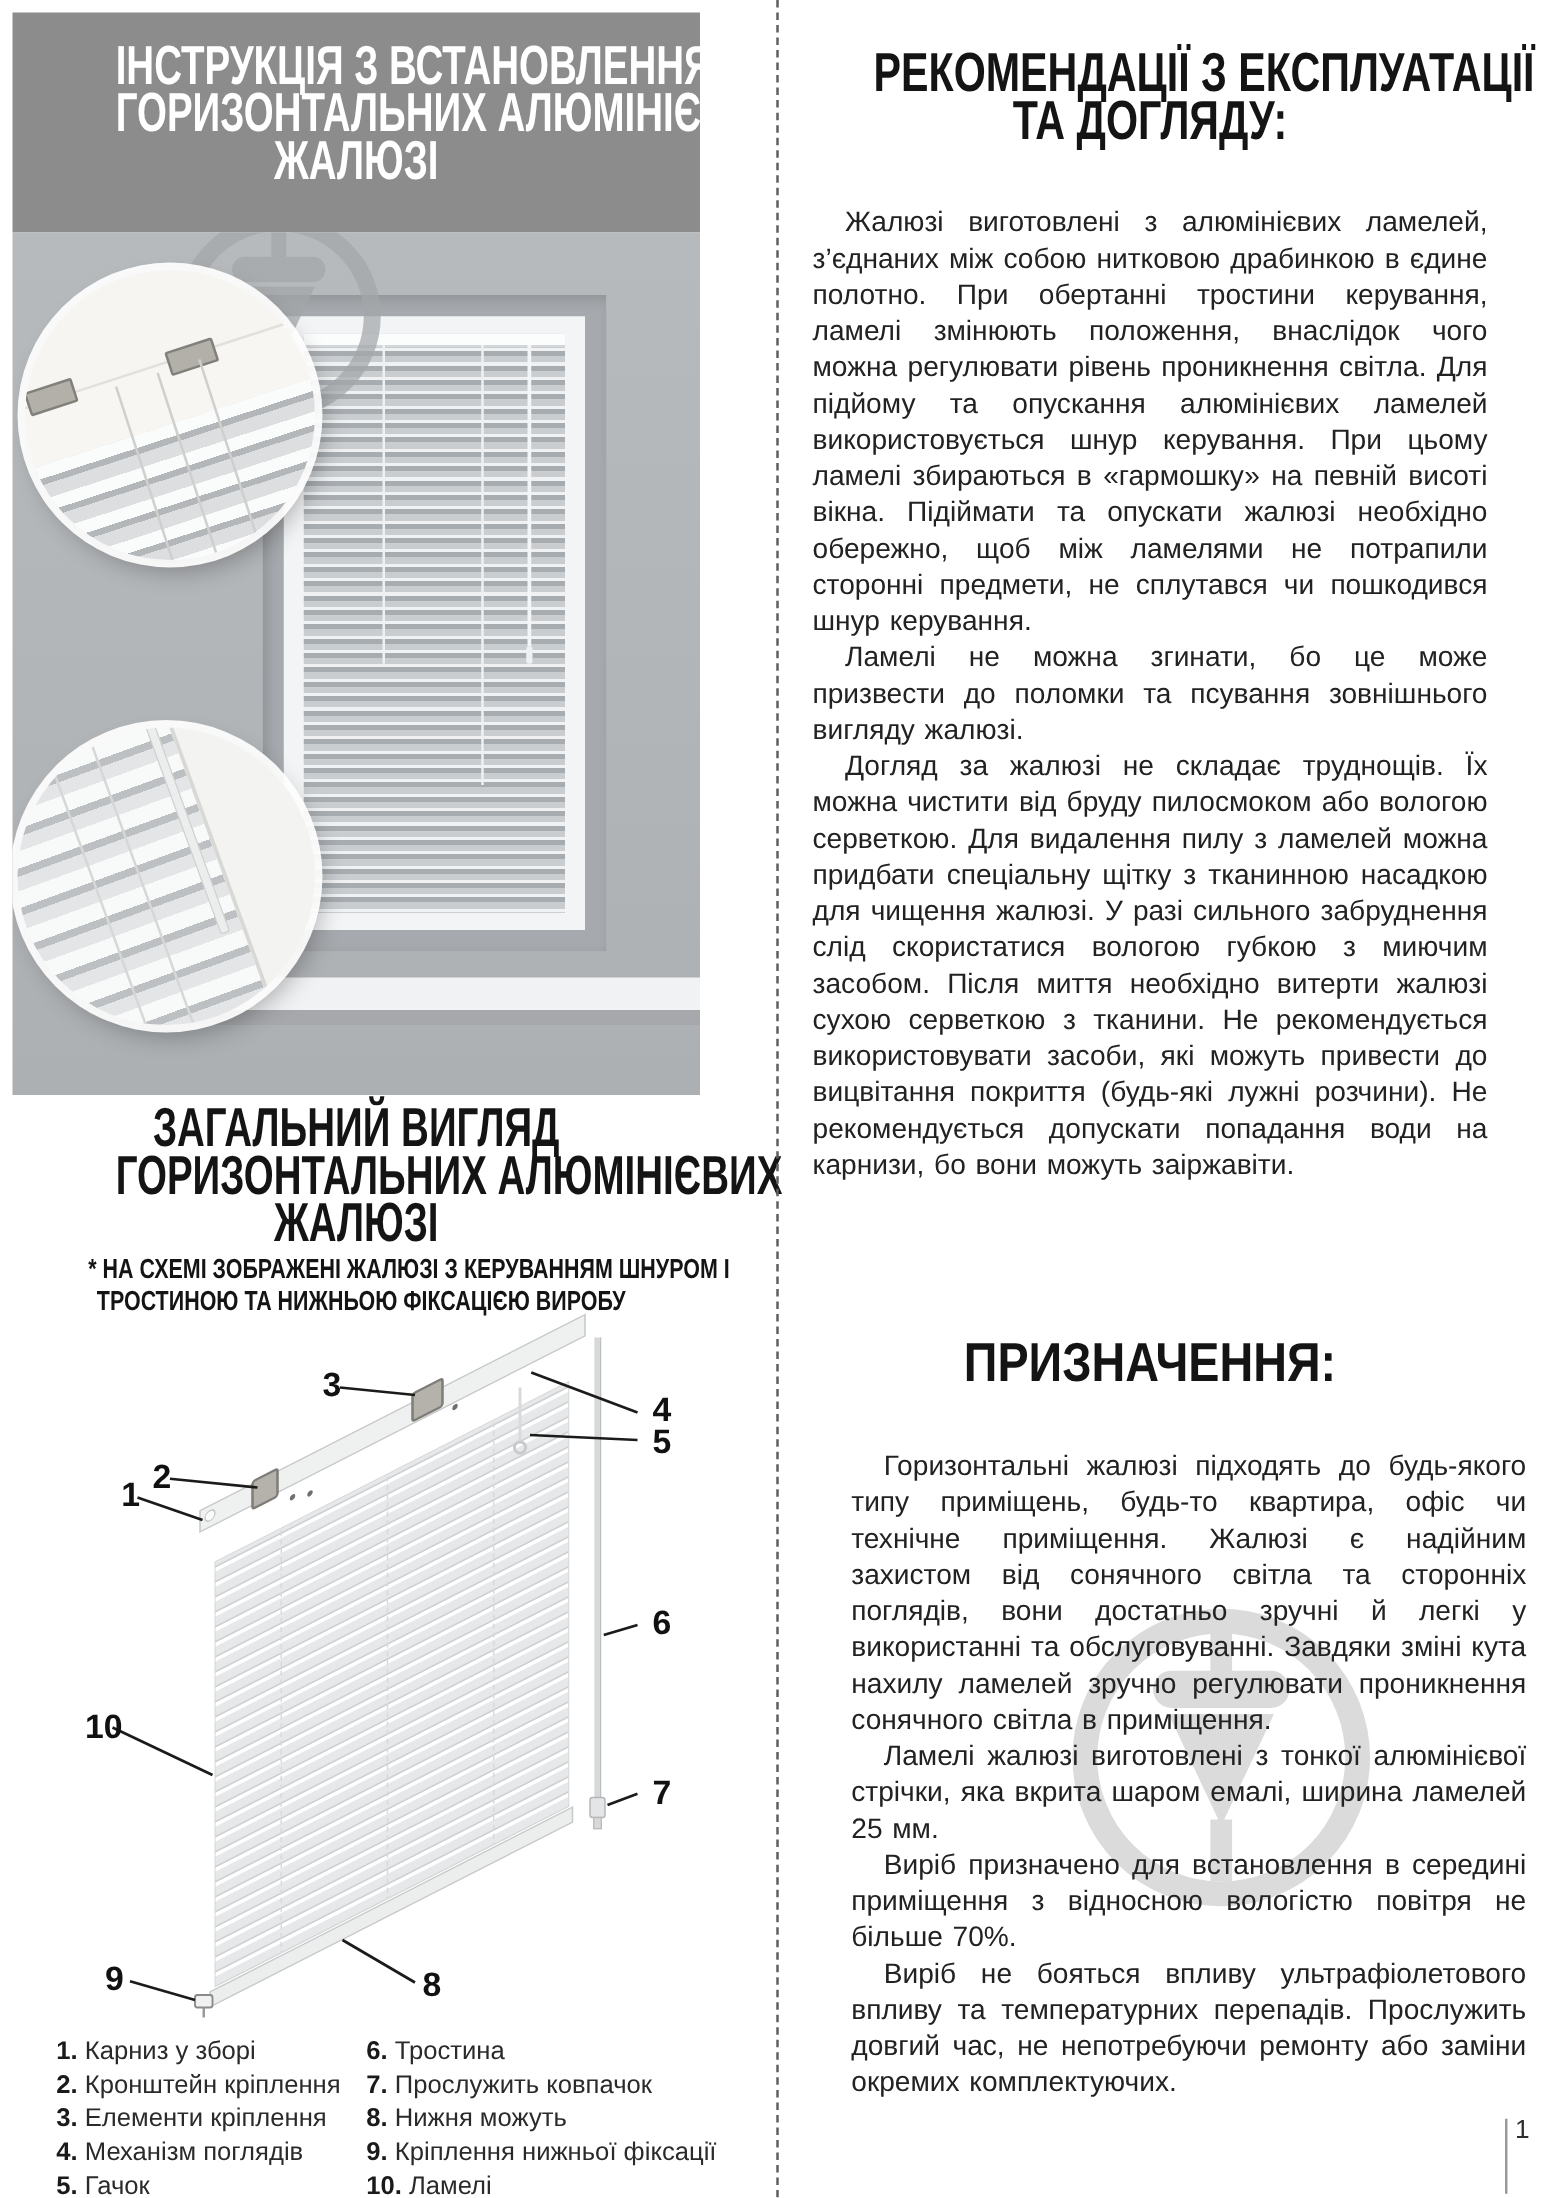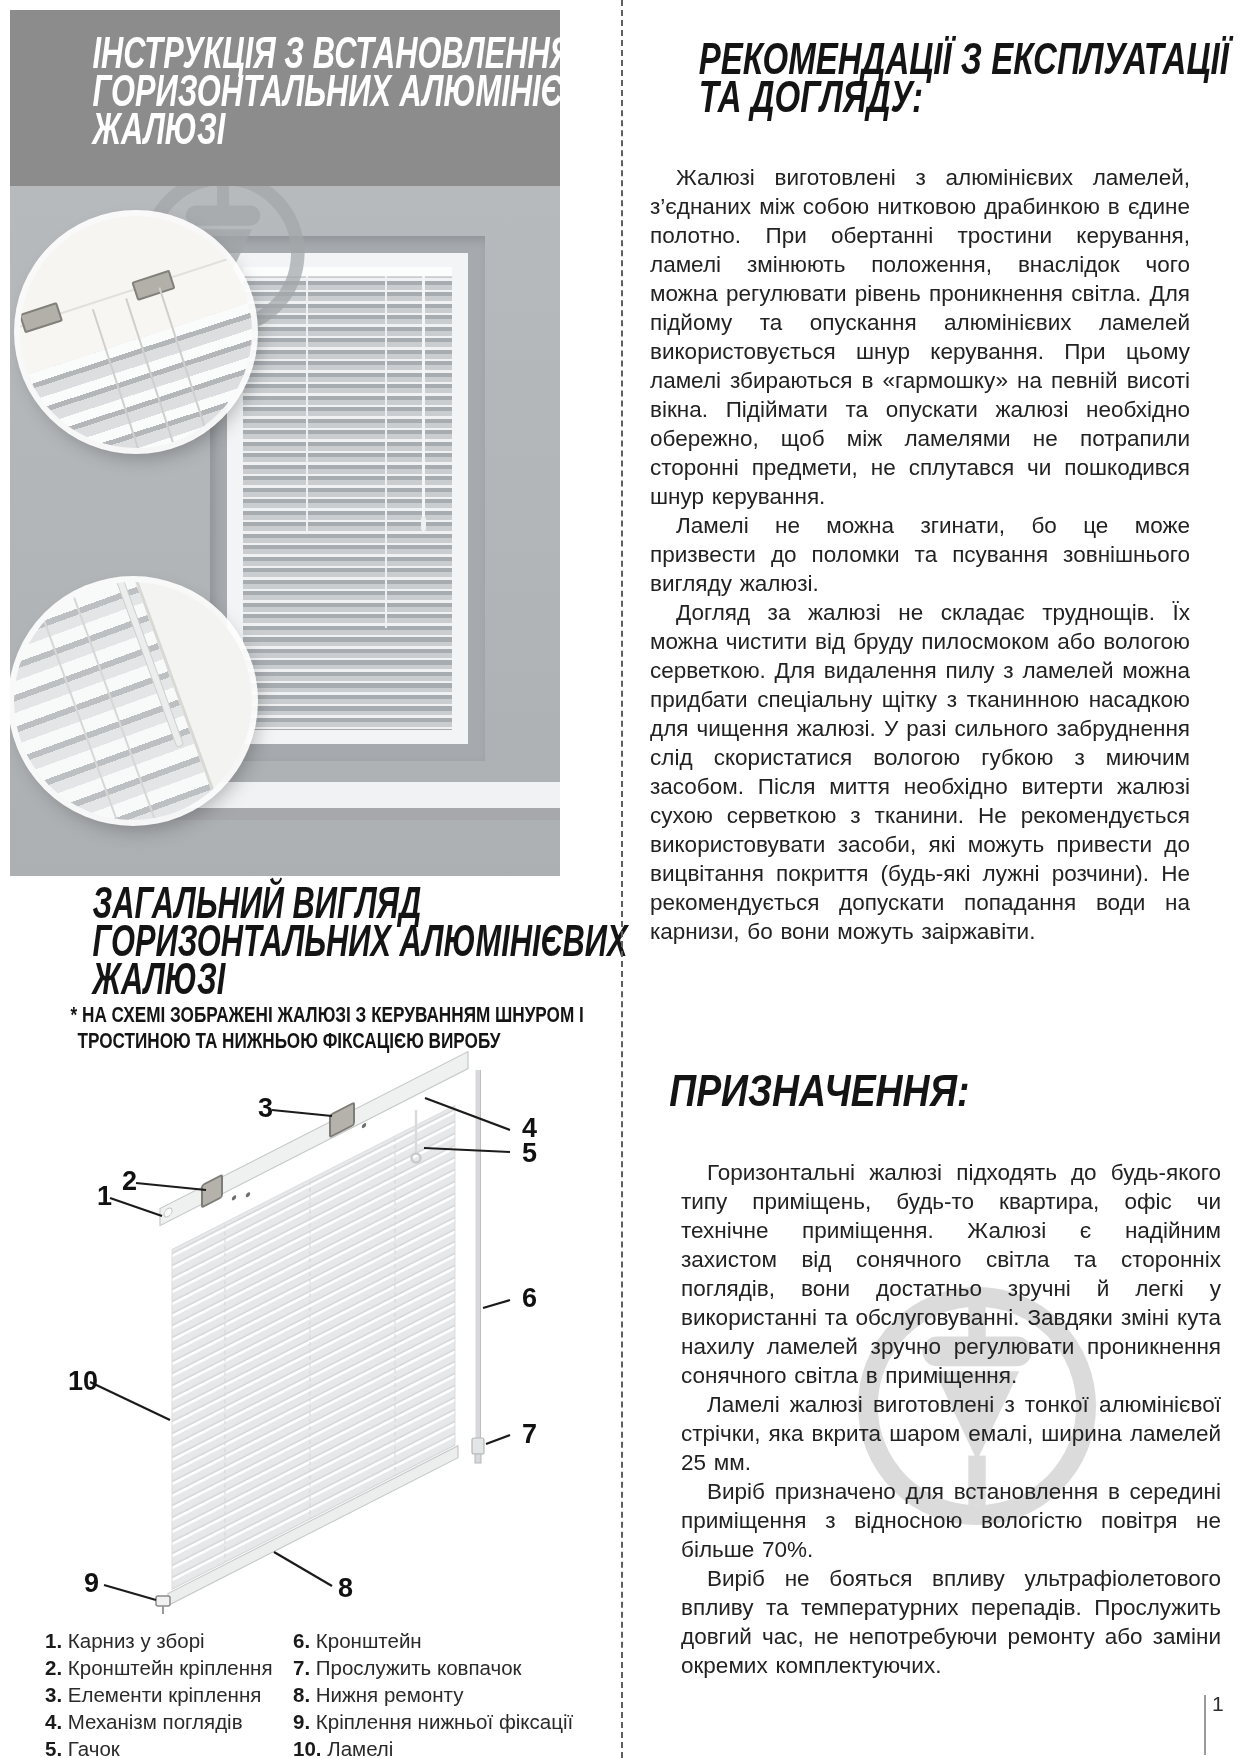--- a/index.html
+++ b/index.html
@@ -5,21 +5,21 @@
   html,body{margin:0;padding:0;}
   body{
     width:1245px;height:1758px;position:relative;background:#ffffff;
     font-family:"Liberation Sans","DejaVu Sans",sans-serif;color:#1f1f1f;
     overflow:hidden;
   }
   .abs{position:absolute;}
 
   
   .header-box{left:10px;top:10px;width:550px;height:176px;background:#8c8c8c;}
-  .cond-title{text-align:left;font-weight:700;color:#ffffff;font-style:italic;}
+  .cond-title{text-align:center;font-weight:700;color:#ffffff;}
   .cond-line{display:block;white-space:nowrap;font-size:44px;line-height:38px;
     transform:scaleX(0.70);transform-origin:50% 50%;letter-spacing:0;}
   .header-box .title-wrap{padding-top:24px;}
 
   .photo{left:10px;top:186px;width:550px;height:690px;overflow:hidden;
     background:linear-gradient(180deg,#b7babd 0%,#b2b5b8 55%,#adb0b3 100%);}
   .recess{left:200px;top:50px;width:275px;height:525px;background:#a6a9ad;
     box-shadow:inset 4px 4px 10px rgba(0,0,0,.13);}
   .frame{left:17px;top:17px;right:17px;bottom:17px;background:#f3f4f5;}
   .glass{left:16px;top:14px;right:16px;bottom:14px;
@@ -215,25 +215,25 @@
   <text x="512" y="122">5</text>
   <text x="512" y="267">6</text>
   <text x="512" y="403">7</text>
   <text x="328" y="557">8</text>
   <text x="74" y="552">9</text>
   <text x="58" y="350">10</text>
 </svg>
 
 <div class="abs legend">
   <div class="legend-item"><span class="legend-num">1.</span> <span>Карниз у зборі</span></div>
-  <div class="legend-item"><span class="legend-num">6.</span> <span>Кронштейн</span></div>
+  <div class="legend-item"><span class="legend-num">6.</span> <span>Тростина</span></div>
   <div class="legend-item"><span class="legend-num">2.</span> <span>Кронштейн кріплення</span></div>
   <div class="legend-item"><span class="legend-num">7.</span> <span>Прослужить ковпачок</span></div>
   <div class="legend-item"><span class="legend-num">3.</span> <span>Елементи кріплення</span></div>
-  <div class="legend-item"><span class="legend-num">8.</span> <span>Нижня ремонту</span></div>
+  <div class="legend-item"><span class="legend-num">8.</span> <span>Нижня можуть</span></div>
   <div class="legend-item"><span class="legend-num">4.</span> <span>Механізм поглядів</span></div>
   <div class="legend-item"><span class="legend-num">9.</span> <span>Кріплення нижньої фіксації</span></div>
   <div class="legend-item"><span class="legend-num">5.</span> <span>Гачок</span></div>
   <div class="legend-item"><span class="legend-num">10.</span> <span>Ламелі</span></div>
 </div>
 
 <div class="abs divider"></div>
 
 <div class="abs right-col">
 

